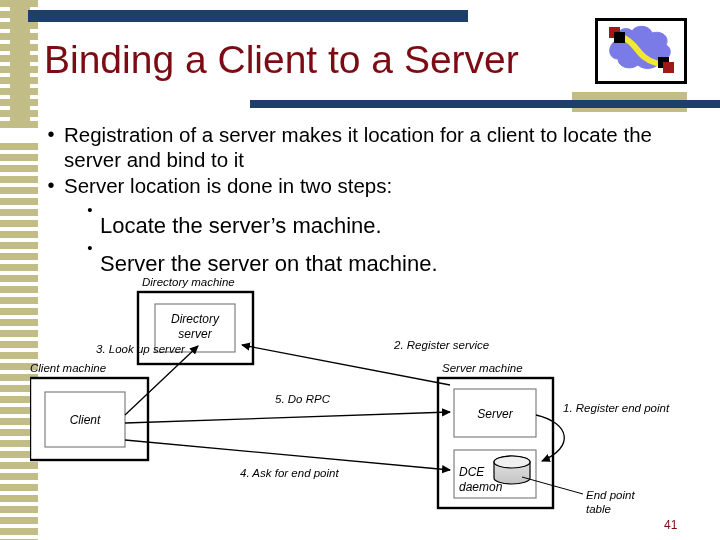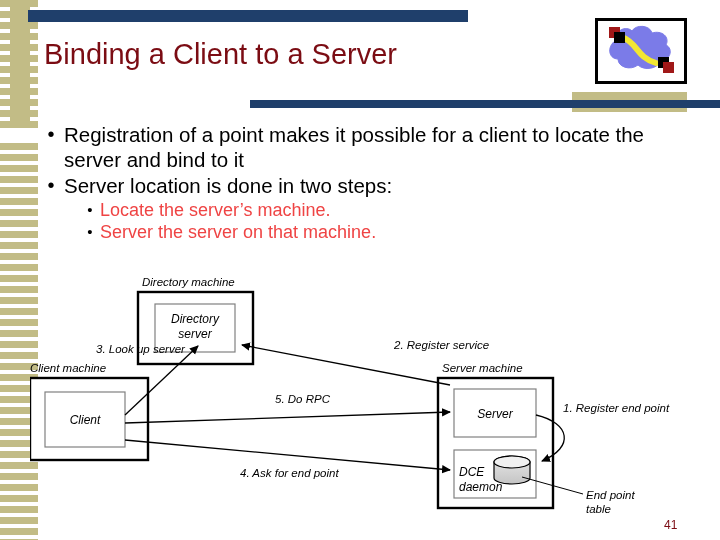--- a/index.html
+++ b/index.html
@@ -45,21 +45,21 @@
     left: 28px; top: 10px;
     width: 440px; height: 12px;
     background: #1f3f6b;
   }
 
   
   #slide-title {
     position: absolute;
     left: 44px; top: 38px;
     width: 540px;
-    font-size: 29px;
+    font-size: 39px;
     font-weight: normal;
     color: #7b0c13;
     letter-spacing: 0px;
     white-space: nowrap;
   }
 
   
   #logo-frame {
     position: absolute;
     left: 595px; top: 18px;
@@ -117,23 +117,24 @@
   .b2-dot {
     flex: 0 0 auto;
     width: 20px;
     font-size: 15px;
     line-height: 22px;
     color: #000000;
     text-align: center;
   }
   .b2-text {
     flex: 1 1 auto;
-    font-size: 18px;
+    font-size: 22px;
     line-height: 22px;
-    color: #ef4444;
+    color: #000000;
+    margin-top: 16px;
   }
 
   
   #diagram {
     position: absolute;
     left: 30px; top: 275px;
     width: 690px; height: 250px; font-style: italic;
   }
   #diagram svg { display: block; }
   .dg-label {
@@ -201,21 +202,21 @@
   </svg>
 </div>
 
 <div id="tan-block-right"></div>
 <div id="mid-rule"></div>
 
 <div id="body-bullets">
 
   <div class="b1-row">
     <span class="b1-dot">•</span>
-    <span class="b1-text">Registration of a point makes it possible for a client to locate the server and bind to it</span>
+    <span class="b1-text">Registration of a server makes it location for a client to locate the server and bind to it</span>
   </div>
 
   <div class="b1-row">
     <span class="b1-dot">•</span>
     <span class="b1-text">Server location is done in two steps:</span>
   </div>
 
   <div class="b2-row">
     <span class="b2-dot">•</span>
     <span class="b2-text">Locate the server’s machine.</span>

